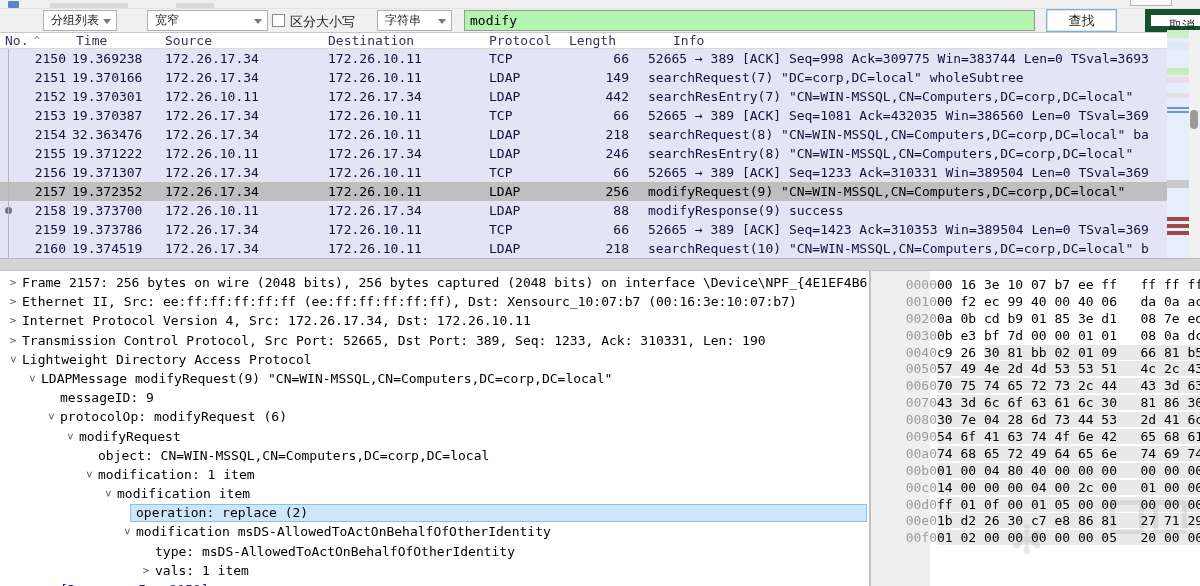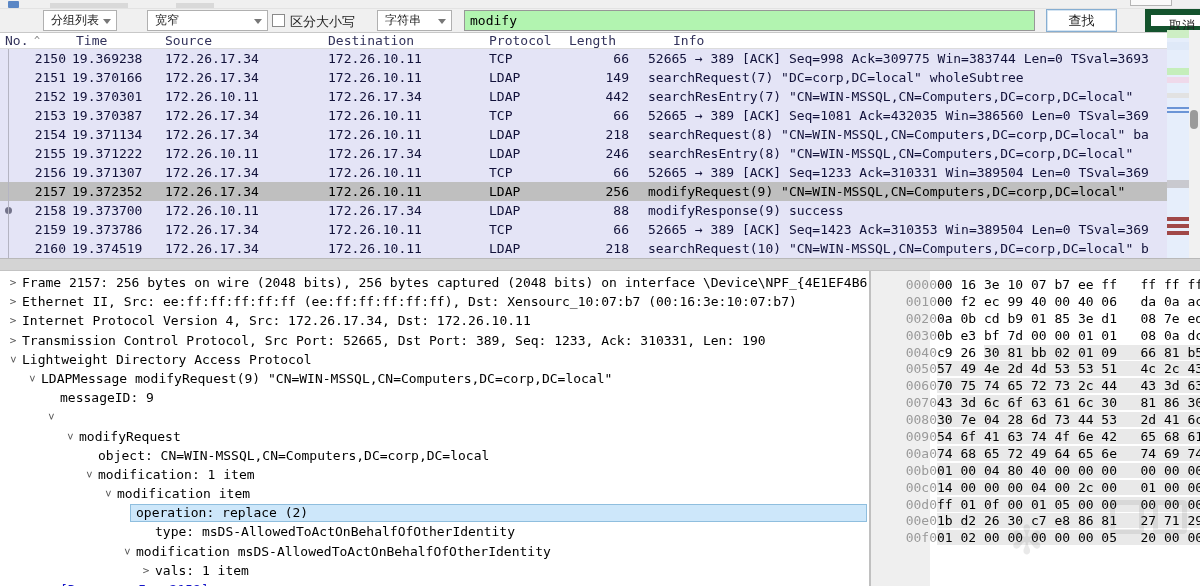--- a/index.html
+++ b/index.html
@@ -162,21 +162,21 @@
         <span class="c-no">2153</span>
         <span class="c-time">19.370387</span>
         <span class="c-src">172.26.17.34</span>
         <span class="c-dst">172.26.10.11</span>
         <span class="c-proto">TCP</span>
         <span class="c-len">66</span>
         <span class="c-info">52665 → 389 [ACK] Seq=1081 Ack=432035 Win=386560 Len=0 TSval=369</span>
       </div>
       <div class="prow">
         <span class="c-no">2154</span>
-        <span class="c-time">19.371134</span>
+        <span class="c-time">32.363476</span>
         <span class="c-src">172.26.17.34</span>
         <span class="c-dst">172.26.10.11</span>
         <span class="c-proto">LDAP</span>
         <span class="c-len">218</span>
         <span class="c-info">searchRequest(8) "CN=WIN-MSSQL,CN=Computers,DC=corp,DC=local" ba</span>
       </div>
       <div class="prow">
         <span class="c-no">2155</span>
         <span class="c-time">19.371222</span>
         <span class="c-src">172.26.10.11</span>
@@ -254,28 +254,28 @@
   <div id="splitter"></div>
 
   <div id="detail-pane">
       <div class="tline"><span class="arrow" style="left: 8px;">&gt;</span><span class="txt" style="margin-left: 22px;">Frame 2157: 256 bytes on wire (2048 bits), 256 bytes captured (2048 bits) on interface \Device\NPF_{4E1EF4B6-8</span></div>
       <div class="tline"><span class="arrow" style="left: 8px;">&gt;</span><span class="txt" style="margin-left: 22px;">Ethernet II, Src: ee:ff:ff:ff:ff:ff (ee:ff:ff:ff:ff:ff), Dst: Xensourc_10:07:b7 (00:16:3e:10:07:b7)</span></div>
       <div class="tline"><span class="arrow" style="left: 8px;">&gt;</span><span class="txt" style="margin-left: 22px;">Internet Protocol Version 4, Src: 172.26.17.34, Dst: 172.26.10.11</span></div>
       <div class="tline"><span class="arrow" style="left: 8px;">&gt;</span><span class="txt" style="margin-left: 22px;">Transmission Control Protocol, Src Port: 52665, Dst Port: 389, Seq: 1233, Ack: 310331, Len: 190</span></div>
       <div class="tline"><span class="arrow open" style="left: 8px;">&gt;</span><span class="txt" style="margin-left: 22px;">Lightweight Directory Access Protocol</span></div>
       <div class="tline"><span class="arrow open" style="left: 27px;">&gt;</span><span class="txt" style="margin-left: 41px;">LDAPMessage modifyRequest(9) "CN=WIN-MSSQL,CN=Computers,DC=corp,DC=local"</span></div>
       <div class="tline"><span class="txt" style="margin-left: 60px;">messageID: 9</span></div>
-      <div class="tline"><span class="arrow open" style="left: 46px;">&gt;</span></div>
+      <div class="tline"><span class="arrow open" style="left: 46px;">&gt;</span><span class="txt" style="margin-left: 60px;">protocolOp: modifyRequest (6)</span></div>
       <div class="tline"><span class="arrow open" style="left: 65px;">&gt;</span><span class="txt" style="margin-left: 79px;">modifyRequest</span></div>
       <div class="tline"><span class="txt" style="margin-left: 98px;">object: CN=WIN-MSSQL,CN=Computers,DC=corp,DC=local</span></div>
       <div class="tline"><span class="arrow open" style="left: 84px;">&gt;</span><span class="txt" style="margin-left: 98px; text-align: right;">modification: 1 item</span></div>
       <div class="tline"><span class="arrow open" style="left: 103px;">&gt;</span><span class="txt" style="margin-left: 117px;">modification item</span></div>
       <div class="tline"><div class="hlbox"></div><span class="txt" style="margin-left: 136px;">operation: replace (2)</span></div>
+      <div class="tline"><span class="arrow open" style="left: 122px;">&gt;</span><span class="txt" style="margin-left: 136px;">modification msDS-AllowedToActOnBehalfOfOtherIdentity</span></div>
       <div class="tline"><span class="txt" style="margin-left: 155px;">type: msDS-AllowedToActOnBehalfOfOtherIdentity</span></div>
-      <div class="tline"><span class="arrow open" style="left: 122px;">&gt;</span><span class="txt" style="margin-left: 136px;">modification msDS-AllowedToActOnBehalfOfOtherIdentity</span></div>
       <div class="tline"><span class="arrow" style="left: 141px;">&gt;</span><span class="txt" style="margin-left: 155px;">vals: 1 item</span></div>
       <div class="tline link"><span class="txt" style="margin-left: 60px;">[Response In: 2158]</span></div>
     </div>
   <div id="pane-divider"></div>
 
   <div id="hex-pane">
     <div id="hex-gutter"></div>
   <div class="hex-row "><span class="off">0000</span><span class="bw">00 16 3e 10 07 b7 ee ff   ff ff ff f</span></div>
       <div class="hex-row "><span class="off">0010</span><span class="bw">00 f2 ec 99 40 00 40 06   da 0a ac 1</span></div>
       <div class="hex-row "><span class="off">0020</span><span class="bw">0a 0b cd b9 01 85 3e d1   08 7e ed d</span></div>

